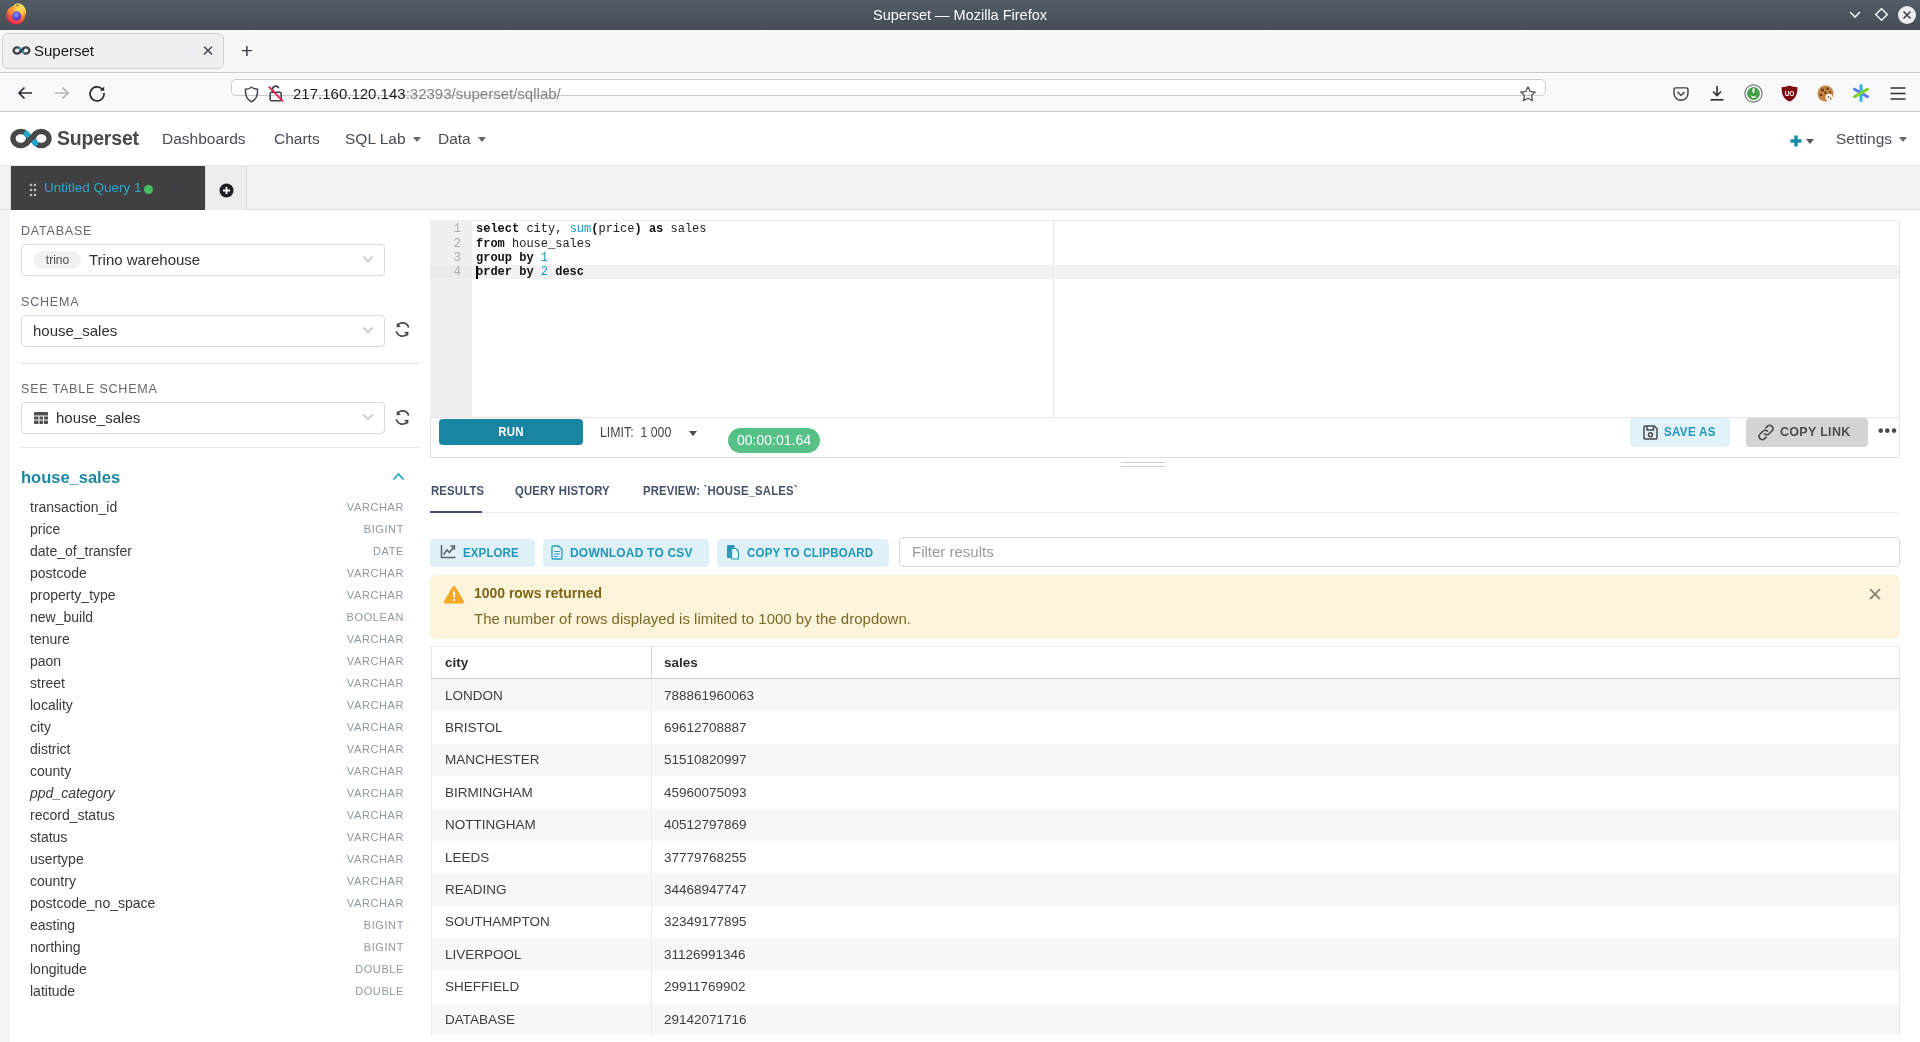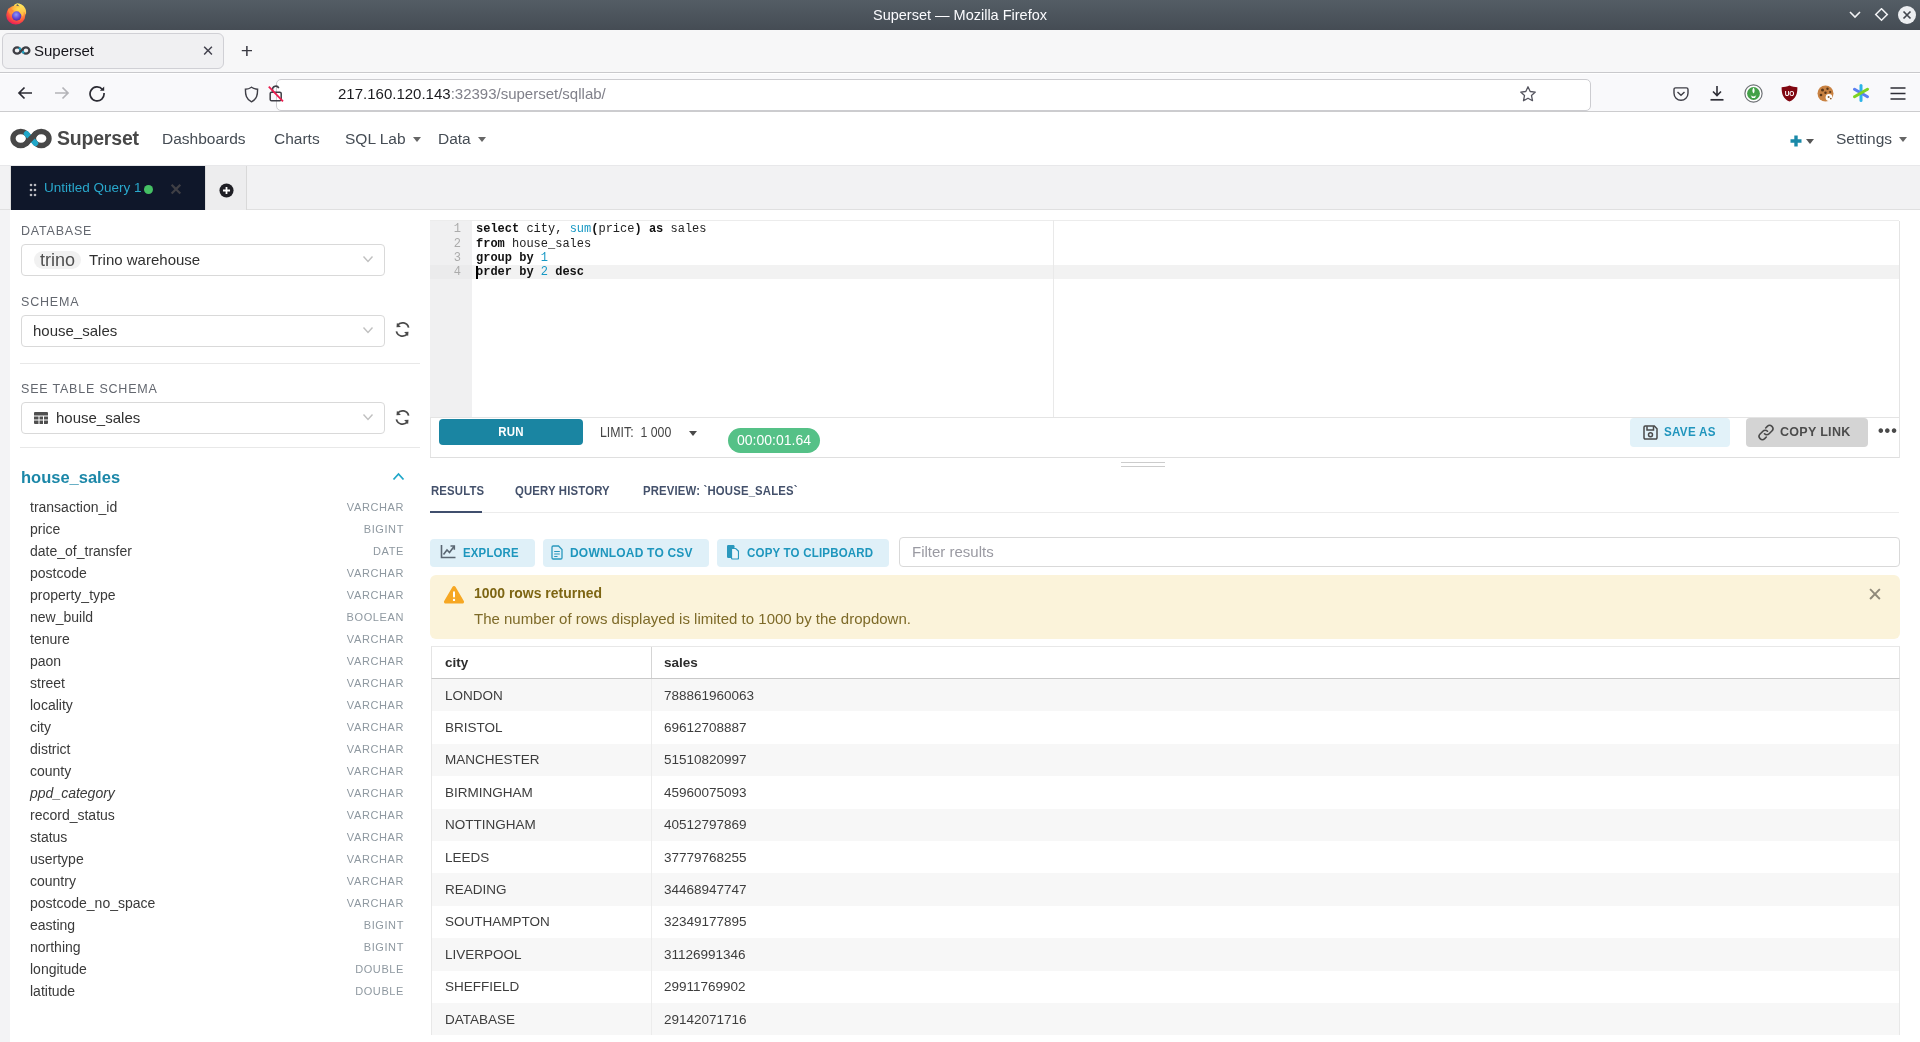--- a/index.html
+++ b/index.html
@@ -16,40 +16,40 @@
 #fftab { position:absolute; left:2px; top:33px; width:222px; height:36px;
   background:#f0f0f2; border:1px solid #d0d0d5; border-radius:6px; }
 #fftab .title { position:absolute; left:31px; top:0; height:34px; line-height:34px;
   font-size:15px; color:#15141a; }
 #fftab .close { position:absolute; left:192px; top:4px; width:26px; height:26px;
   font-size:15px; color:#42414d; text-align:center; line-height:26px; }
 #ffnewtab { position:absolute; left:234px; top:38px; width:26px; height:26px;
   color:#3a3a42; font-size:21px; font-weight:400; text-align:center; line-height:25px; }
 #fftoolbar { position:absolute; left:0; top:74px; width:1920px; height:38px;
   background:#f9f9fb; border-bottom:1px solid #ccccce; }
-#urlfield { position:absolute; left:231px; top:79px; width:1315px; height:32px;
-  background:#fff; border:1px solid #ccccd0; border-radius:5px;margin-left:45px; }
+#urlfield { position:absolute; left:231px; top:79px; width:1315px; height:17px;
+  background:#fff; border:1px solid #ccccd0; border-radius:5px; }
 #urltext { position:absolute; left:61px; top:0; height:28px; line-height:28px;
   font-size:15px; color:#1b1b1f; }
 #urltext .dim { color:#80808a; }
 
 #navbar { position:absolute; left:0; top:113px; width:1920px; height:53px;
   background:#fff; border-bottom:1px solid #e8e8ea; }
 #navbrand { position:absolute; left:57px; top:127px; font-size:19.5px; font-weight:bold;
   color:#484848; letter-spacing:-0.2px; }
 .navlink { position:absolute; top:113px; height:52px; line-height:52px;
   font-size:15.5px; color:#454c54; }
 .caret-d { display:inline-block; width:0; height:0; border-left:4px solid transparent;
   border-right:4px solid transparent; border-top:5px solid #666; vertical-align:2px;
   margin-left:7px; }
 
 #qtabbar { position:absolute; left:0; top:166px; width:1920px; height:44px;
   background:#f2f2f3; border-bottom:1px solid #e0e0e0; }
 #qtab { position:absolute; left:10px; top:166px; width:196px; height:44px;
-  background:#0f172a; border-left:1px solid #dcdcdc; border-right:1px solid #dcdcdc;text-align:right; }
+  background:#404040; border-left:1px solid #dcdcdc; border-right:1px solid #dcdcdc;text-align:right; }
 #qtab .name { position:absolute; left:33px; top:0; height:43px; line-height:43px;
   font-size:13.5px; color:#29a8cc; }
 #qplus { position:absolute; left:206px; top:166px; width:41px; height:44px;
   background:#ededee; border-right:1px solid #d9d9d9; }
 
 #lstrip { position:absolute; left:0; top:210px; width:10px; height:832px; background:#f3f3f5; }
 .sblabel { position:absolute; left:21px; font-size:12.5px; color:#63676f; letter-spacing:0.8px; }
 .sbselect { position:absolute; left:21px; width:364px; height:32px; background:#fff;
   border:1px solid #d9d9d9; border-radius:4px; }
 .sbdivider { position:absolute; left:20px; width:400px; height:1px; background:#e8e8e8; }
@@ -167,21 +167,21 @@
 <div id="qtab">
     <span class="name">Untitled Query 1</span>
   </div>
 <div class="abs" style="left:144px;top:185px;width:9px;height:9px;border-radius:50%;background:#45c064;"></div>
 <div class="abs" style="left:164px;top:178px;width:24px;height:24px;color:#3f3f45;font-size:16px;font-weight:bold;text-align:center;line-height:24px;">✕</div>
 <div id="qplus"></div>
 
 <div id="lstrip"></div>
 <div class="sblabel" style="top:224px;">DATABASE</div>
 <div class="sbselect" style="top:244px;"></div>
-<div class="abs" style="left:34px;top:251px;width:47px;height:18px;background:#f1f1f1;border-radius:9px;text-align:center;line-height:18px;font-size:18px;color:#4e4e4e;">trino</div>
+<div class="abs" style="left:34px;top:251px;width:47px;height:18px;background:#f1f1f1;border-radius:9px;text-align:center;line-height:18px;font-size:12px;color:#4e4e4e;">trino</div>
 <div class="abs" style="left:89px;top:244px;height:32px;line-height:32px;font-size:15px;color:#303030;">Trino warehouse</div>
 <div class="sblabel" style="top:295px;">SCHEMA</div>
 <div class="sbselect" style="top:315px;"></div>
 <div class="abs" style="left:33px;top:315px;height:32px;line-height:32px;font-size:15px;color:#303030;">house_sales</div>
 <div class="sbdivider" style="top:363px;"></div>
 <div class="sblabel" style="top:382px;">SEE TABLE SCHEMA</div>
 <div class="sbselect" style="top:402px;"></div>
 <div class="abs" style="left:56px;top:402px;height:32px;line-height:32px;font-size:15px;color:#303030;">house_sales</div>
 <div class="sbdivider" style="top:447px;"></div>
 <div class="abs" style="left:21px;top:468px;font-size:16.5px;font-weight:bold;color:#1b87a8;">house_sales</div>

